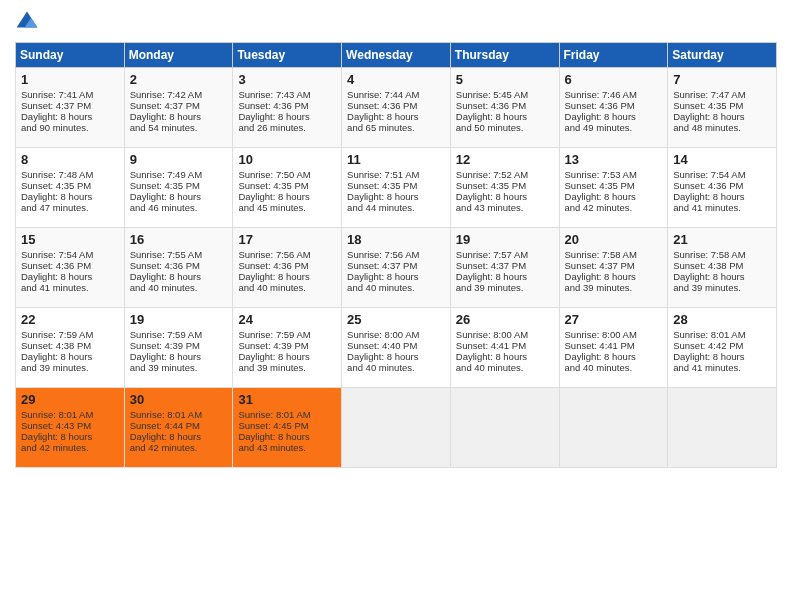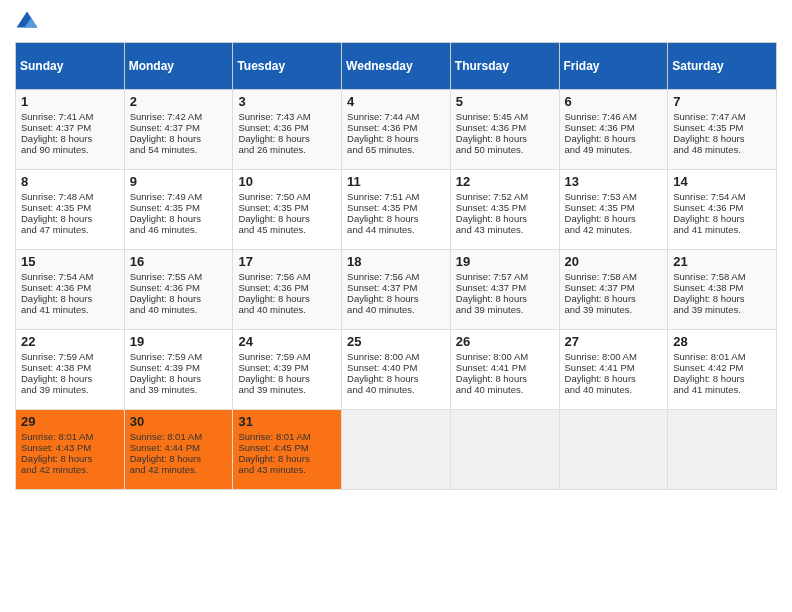--- a/index.html
+++ b/index.html
@@ -52,21 +52,21 @@
     }
     table {
       width: 100%;
       border-collapse: collapse;
     }
     thead tr th {
       background-color: #1a5fb4;
       color: #fff;
       font-size: 12px;
       font-weight: bold;
-      padding: 16px 4px;
+      padding: 5px 4px;
       text-align: left;
       border: 1px solid #ccc;
     }
     tbody tr td {
       width: calc(100% / 7);
       vertical-align: top;
       padding: 4px 5px;
       font-size: 9.5px;
       color: #333;
       border: 1px solid #ddd;

